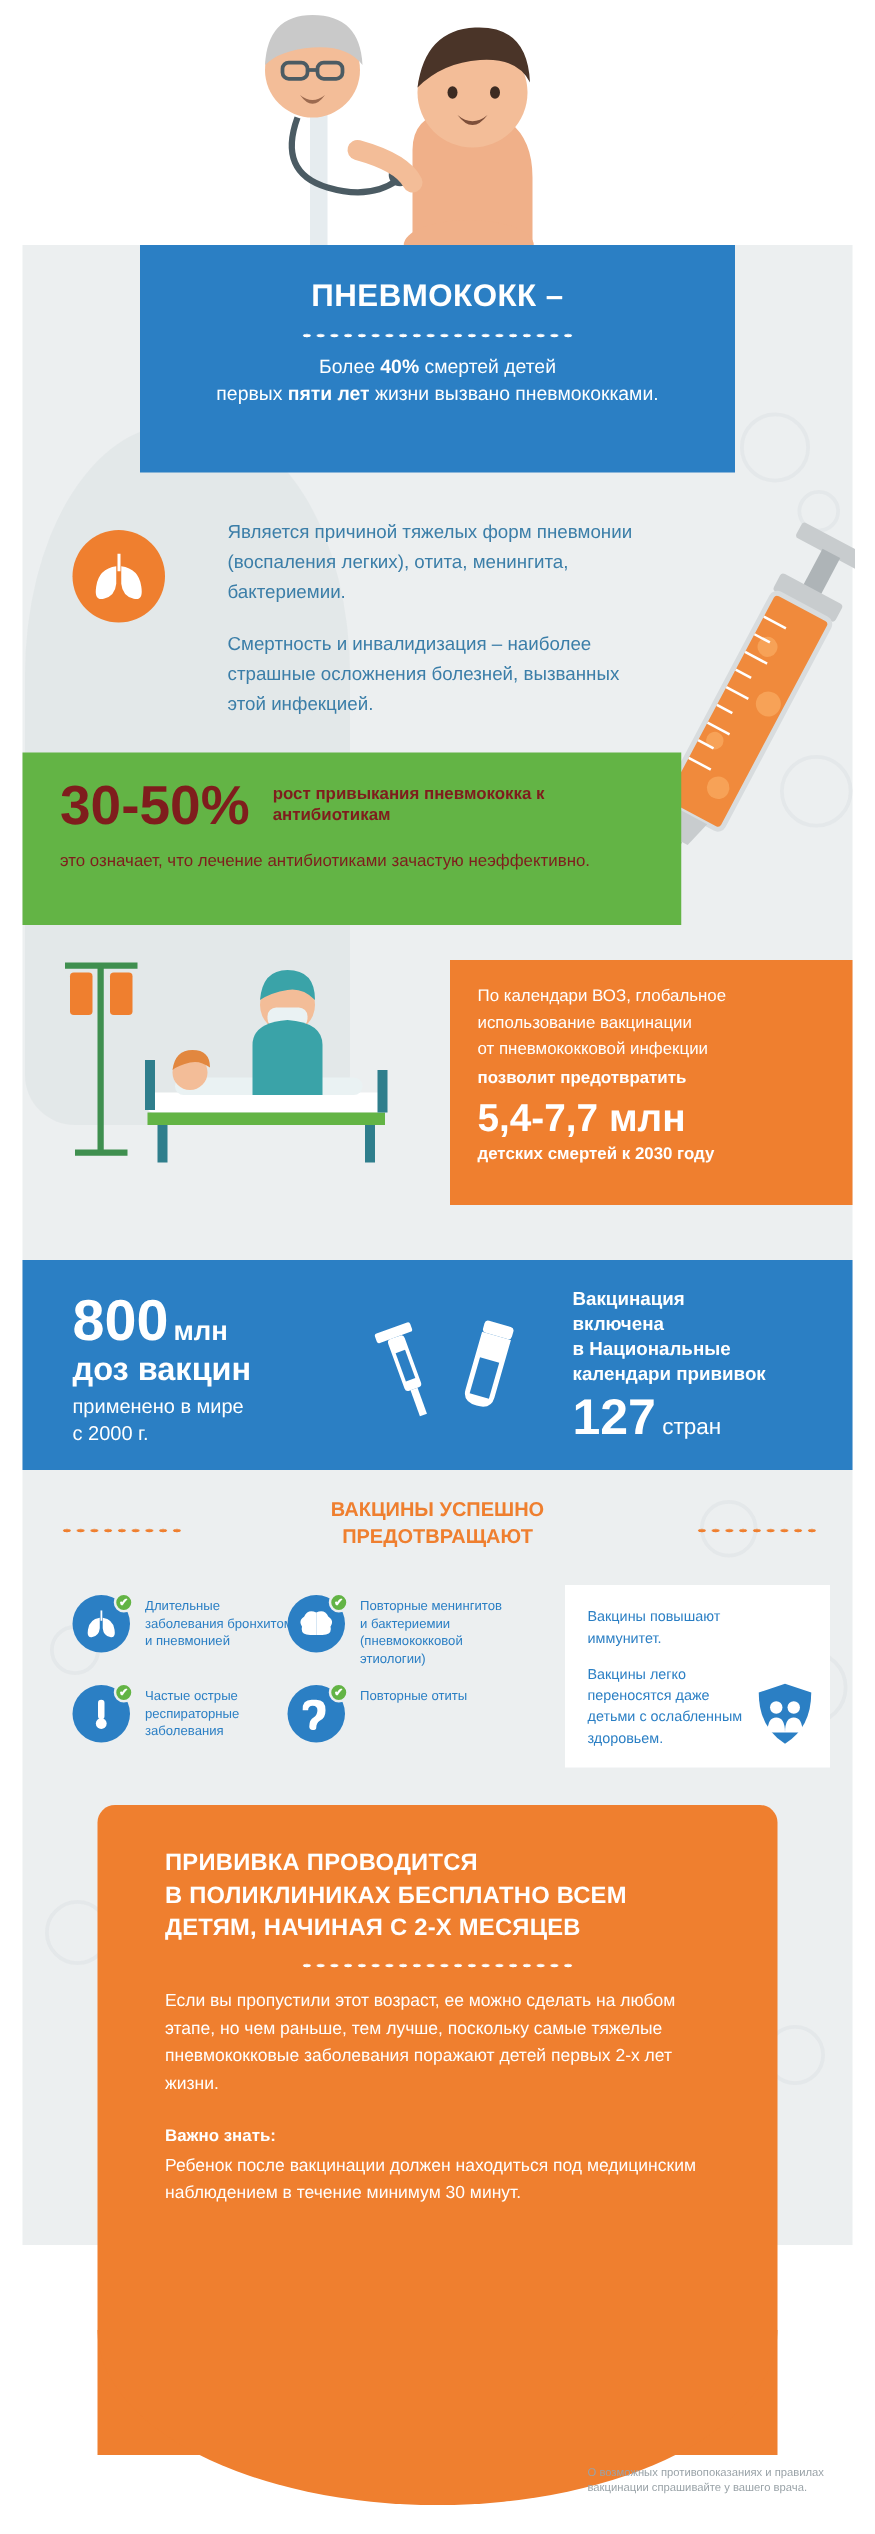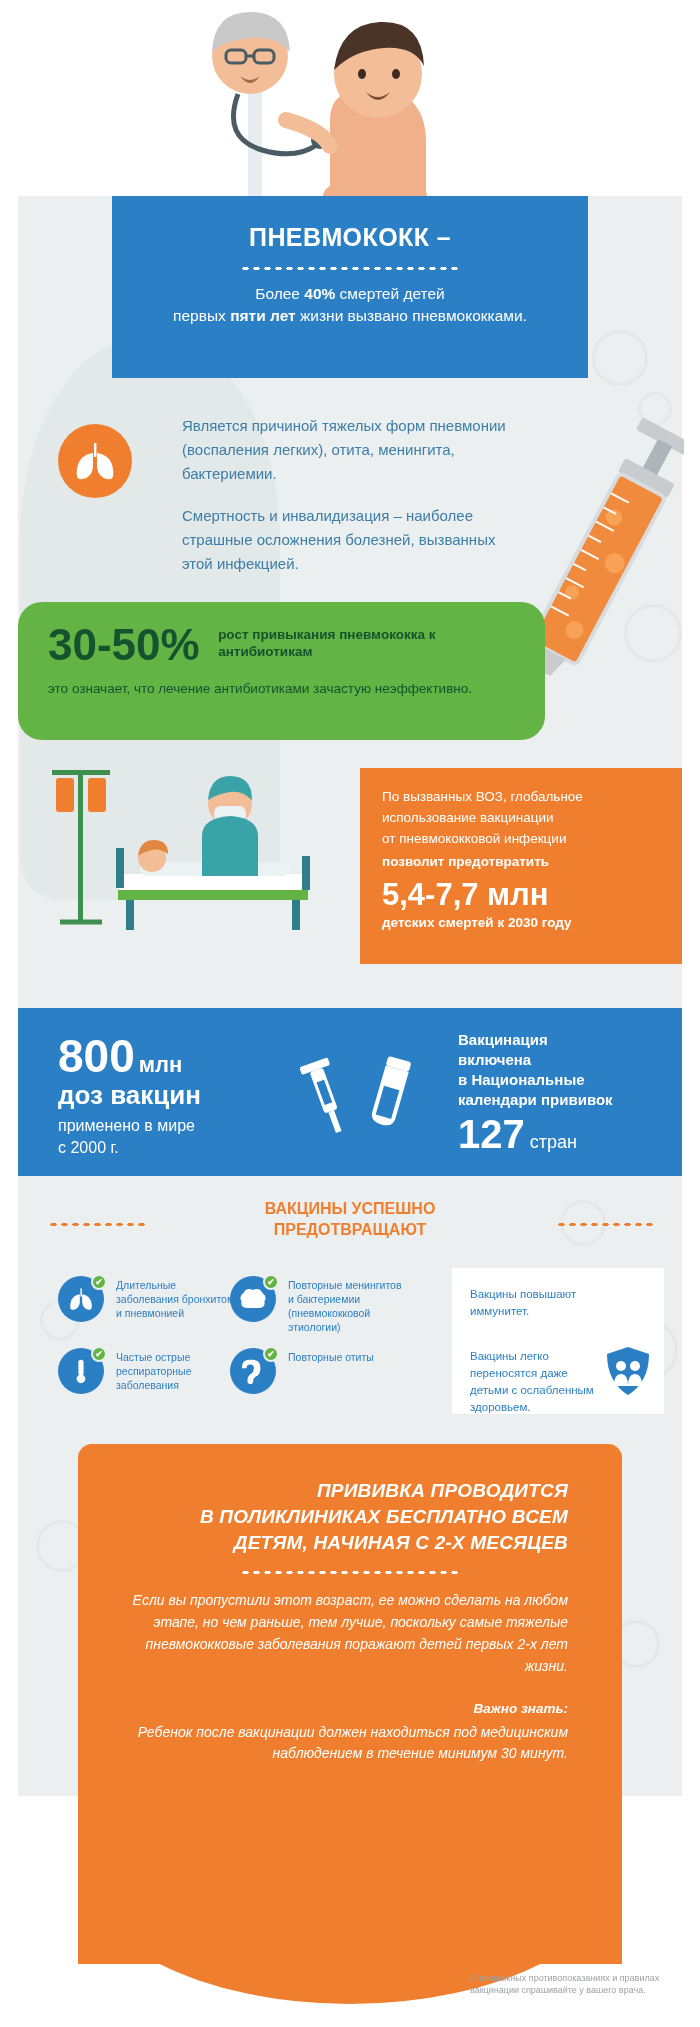--- a/index.html
+++ b/index.html
@@ -87,23 +87,22 @@
     line-height: 24px;
   }
   .intro-text .p2 { margin-top: 18px; }
 
   
   .green-block {
     position: absolute;
     left: 18px; top: 602px;
     width: 527px; height: 138px;
     background: #63b445;
-    color: #14532d;
+    color: #7f1d1d;
     padding: 20px 24px 0 30px;
-    border-radius: 24px;
   }
   .green-num {
     font-size: 44px; font-weight: bold; line-height: 46px;
     display: inline-block; vertical-align: top;
   }
   .green-lead {
     display: inline-block;
     vertical-align: top;
     margin-left: 14px;
     margin-top: 4px;
@@ -197,37 +196,36 @@
   }
 
   .white-card {
     position: absolute;
     left: 452px; top: 1268px;
     width: 212px; height: 146px;
     background: #ffffff;
     padding: 18px 60px 0 18px;
   }
   .white-card p { color: #2b7fc4; font-size: 11.5px; line-height: 17px; }
-  .white-card .p2 { margin-top: 28px; }
+  .white-card .p2 { margin-top: 12px; }
   .shield-small {
     position: absolute; right: 14px; bottom: 18px;
     width: 44px; height: 50px;
   }
 
   
   .shield-big {
     position: absolute;
     left: 78px; top: 1444px;
     width: 544px; height: 520px;
     background: #ef7f2f;
     border-radius: 14px 14px 0 0;
     color: #ffffff;
-    text-align: right;
+    text-align: left;
     padding: 34px 54px 0 54px;
-    font-style: italic;
   }
   .shield-big:after {
     content: "";
     position: absolute;
     left: 0; top: 420px;
     width: 544px; height: 140px;
     background: #ef7f2f;
     border-radius: 0 0 50% 50% / 0 0 100% 100%;
   }
   .shield-big h2 {
@@ -379,21 +377,21 @@
     <path d="M108 104 q2-16 16-16 q14 0 14 14 q-8-6 -16-4 q-9 2 -14 6 Z" fill="#e2873f"></path>
 
     <circle cx="200" cy="52" r="22" fill="#f3bd98"></circle>
     <path d="M178 48 q2-24 22-24 q22 0 22 24 q-10-10 -22-8 q-13 2 -22 8 Z" fill="#3aa3a8"></path>
     <rect x="184" y="54" width="32" height="16" rx="7" fill="#eaf2f3"></rect>
     <path d="M172 124 l0-40 q0-18 28-20 q28 2 28 20 l0 40 Z" fill="#3aa3a8"></path>
   </svg>
 
   <div class="orange-block">
     <div class="t1">
-      <span>По вызванных ВОЗ, глобальное</span><br>
+      <span>По календари ВОЗ, глобальное</span><br>
       <span>использование вакцинации</span><br>
       <span>от пневмококковой инфекции</span>
     </div>
     <div class="t2">позволит предотвратить</div>
     <div class="big">5,4-7,7 млн</div>
     <div class="t3">детских смертей к 2030 году</div>
   </div>
 
   <div class="blue-block">
     <div class="blue-left">

